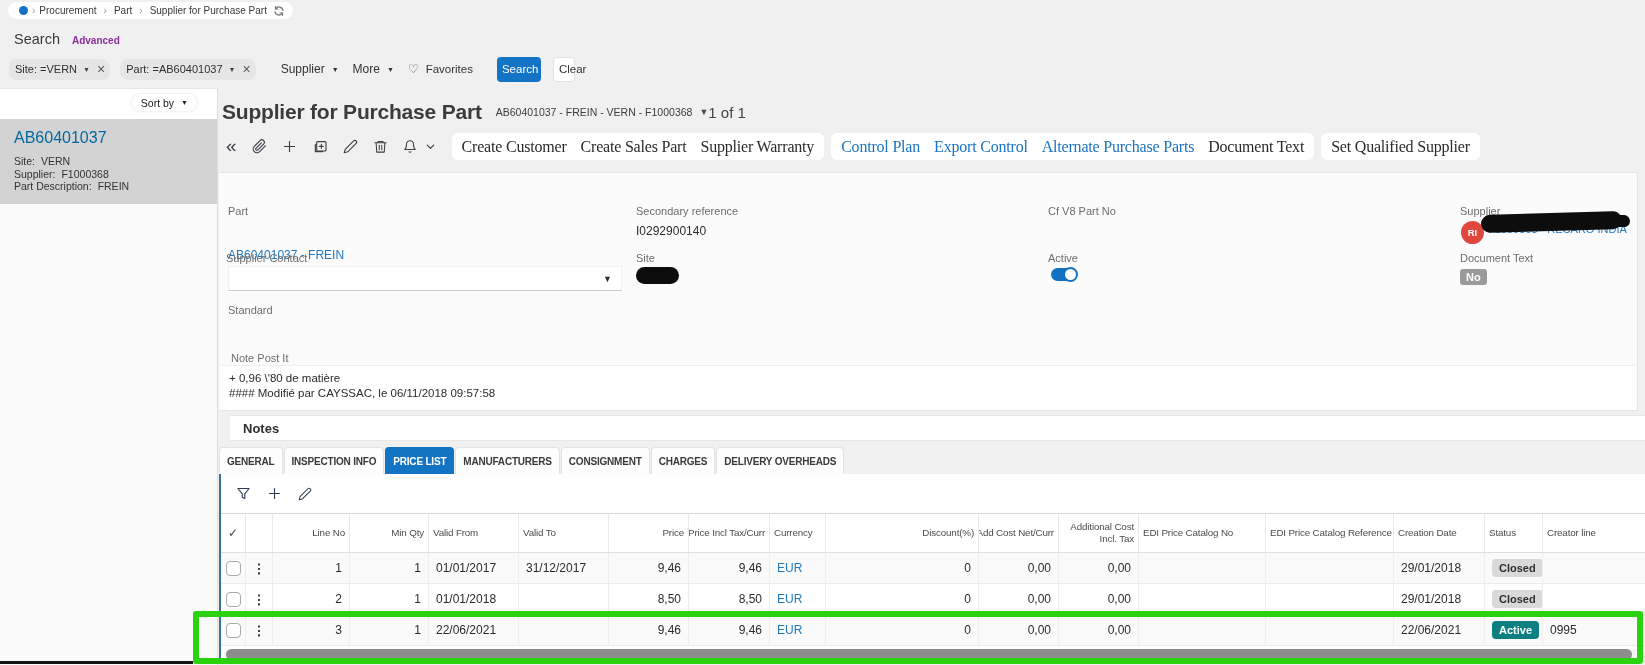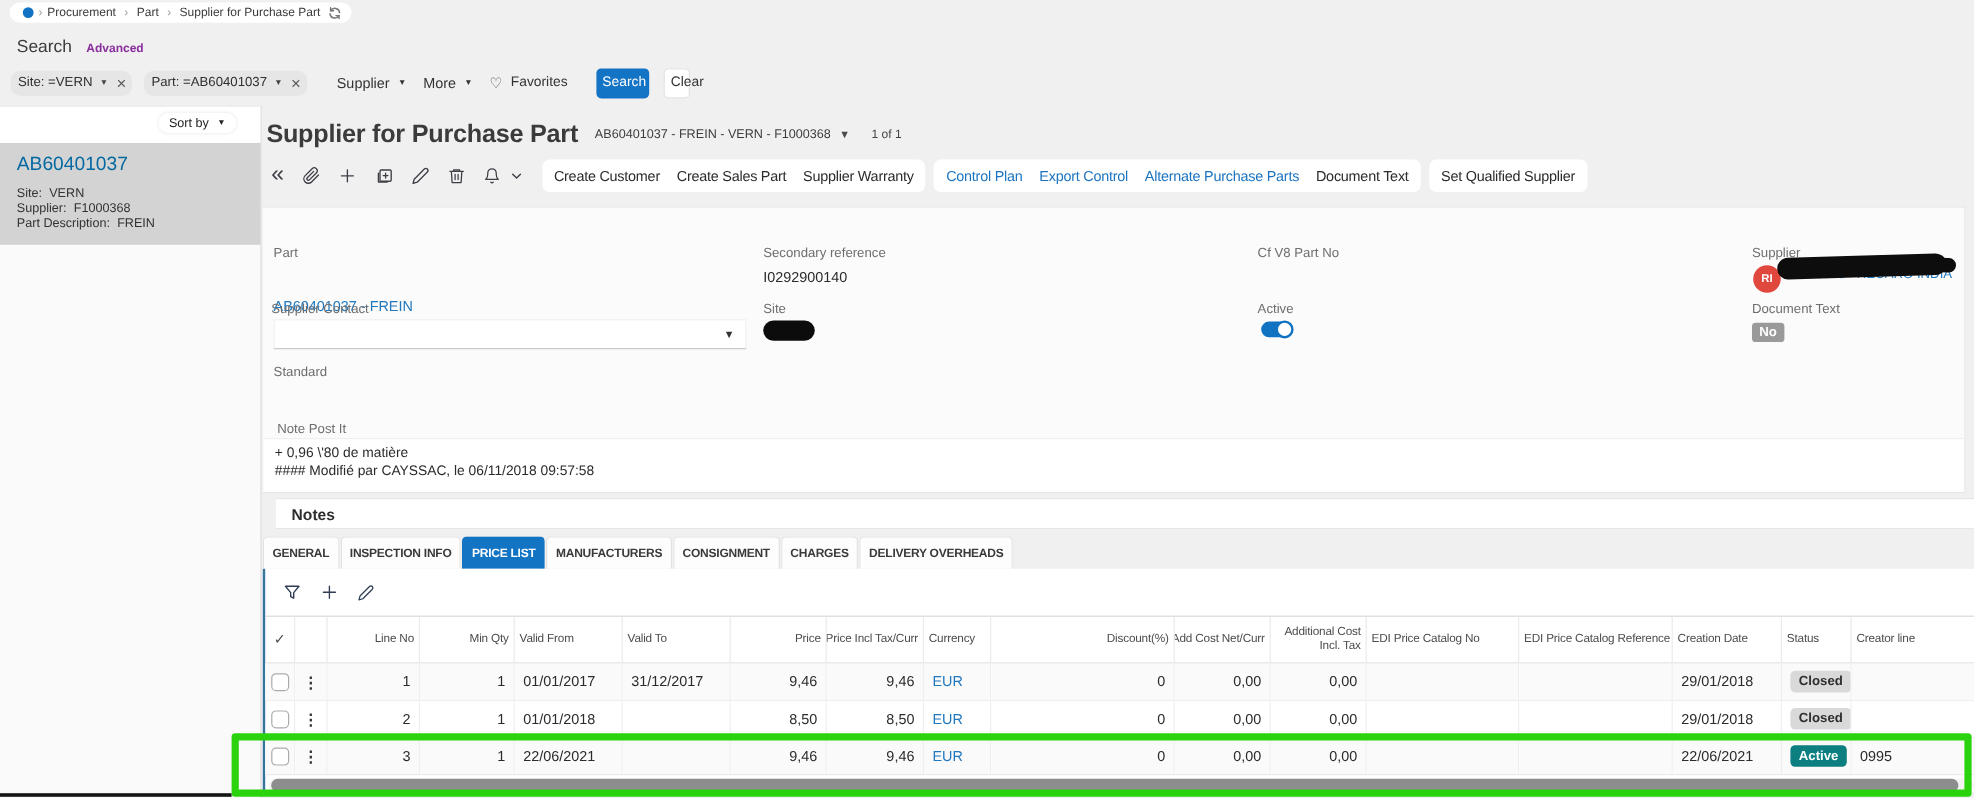--- a/index.html
+++ b/index.html
@@ -73,29 +73,29 @@
   .side-card-title { font-size:16px; color:#0369a1; margin-bottom:8px; }
   .side-card-line { font-size:10.5px; color:#333; line-height:12.5px; }
   .side-card-line .lbl { margin-right:6px; }
   .side-black-line { position:absolute; left:0; top:572px; width:193px; height:3px; background:#141414; }
 
   
   .page-title-row { position:absolute; left:222px; top:100px; display:flex; align-items:center; }
   .page-title { font-size:21px; font-weight:700; color:#3b3b3b; letter-spacing:-0.2px; }
   .record-selector { margin-left:14px; font-size:10.5px; color:#3d3d3d; display:flex; align-items:center; gap:7px; }
   .record-selector .caret { font-size:9px; color:#4a4a4a; }
-  .record-count { margin-left:18px; font-size:10px; color:#444; }
+  .record-count { font-size:15px; color:#444; }
 
   .cmd-bar { position:absolute; left:226px; top:133px; height:27px; display:flex; align-items:center; }
   .cmd-icons { display:flex; align-items:center; gap:15px; color:#3e3e46; margin-right:16px; }
   .cmd-icons .ic { display:flex; align-items:center; }
   .dbl-chevron { font-size:19px; color:#3e3e46; line-height:1; margin-top:-2px; }
   .bell-wrap { display:flex; align-items:center; gap:8px; }
   .btn-group { background:#fff; border-radius:6px; display:flex; align-items:center; height:27px; padding:0 3px; margin-right:7px; }
-  .grp-btn { font-size:12px; letter-spacing:-0.2px; color:#2b2b2b; padding:0 7px; height:14px; display:flex; align-items:center; white-space:nowrap; cursor:pointer; background:none; border:none; font-family:Liberation Sans, sans-serif; }
+  .grp-btn { font-size:16px; letter-spacing:-0.2px; color:#2b2b2b; padding:0 7px; height:14px; display:flex; align-items:center; white-space:nowrap; cursor:pointer; background:none; border:none; font-family:Liberation Serif, serif; }
   .grp-btn.link-blue { color:#1b74c0; }
 
   
   .form-panel {
     position:absolute; left:219px; top:172px; width:1419px; height:239px;
     background:#fbfbfb; border:1px solid #e7e6e7; border-left:none;
   }
   .f-label { position:absolute; font-size:11px; color:#6e6e6e; }
   .f-value { position:absolute; font-size:12px; color:#2b2b2b; }
   .f-link { color:#2278bd; }

